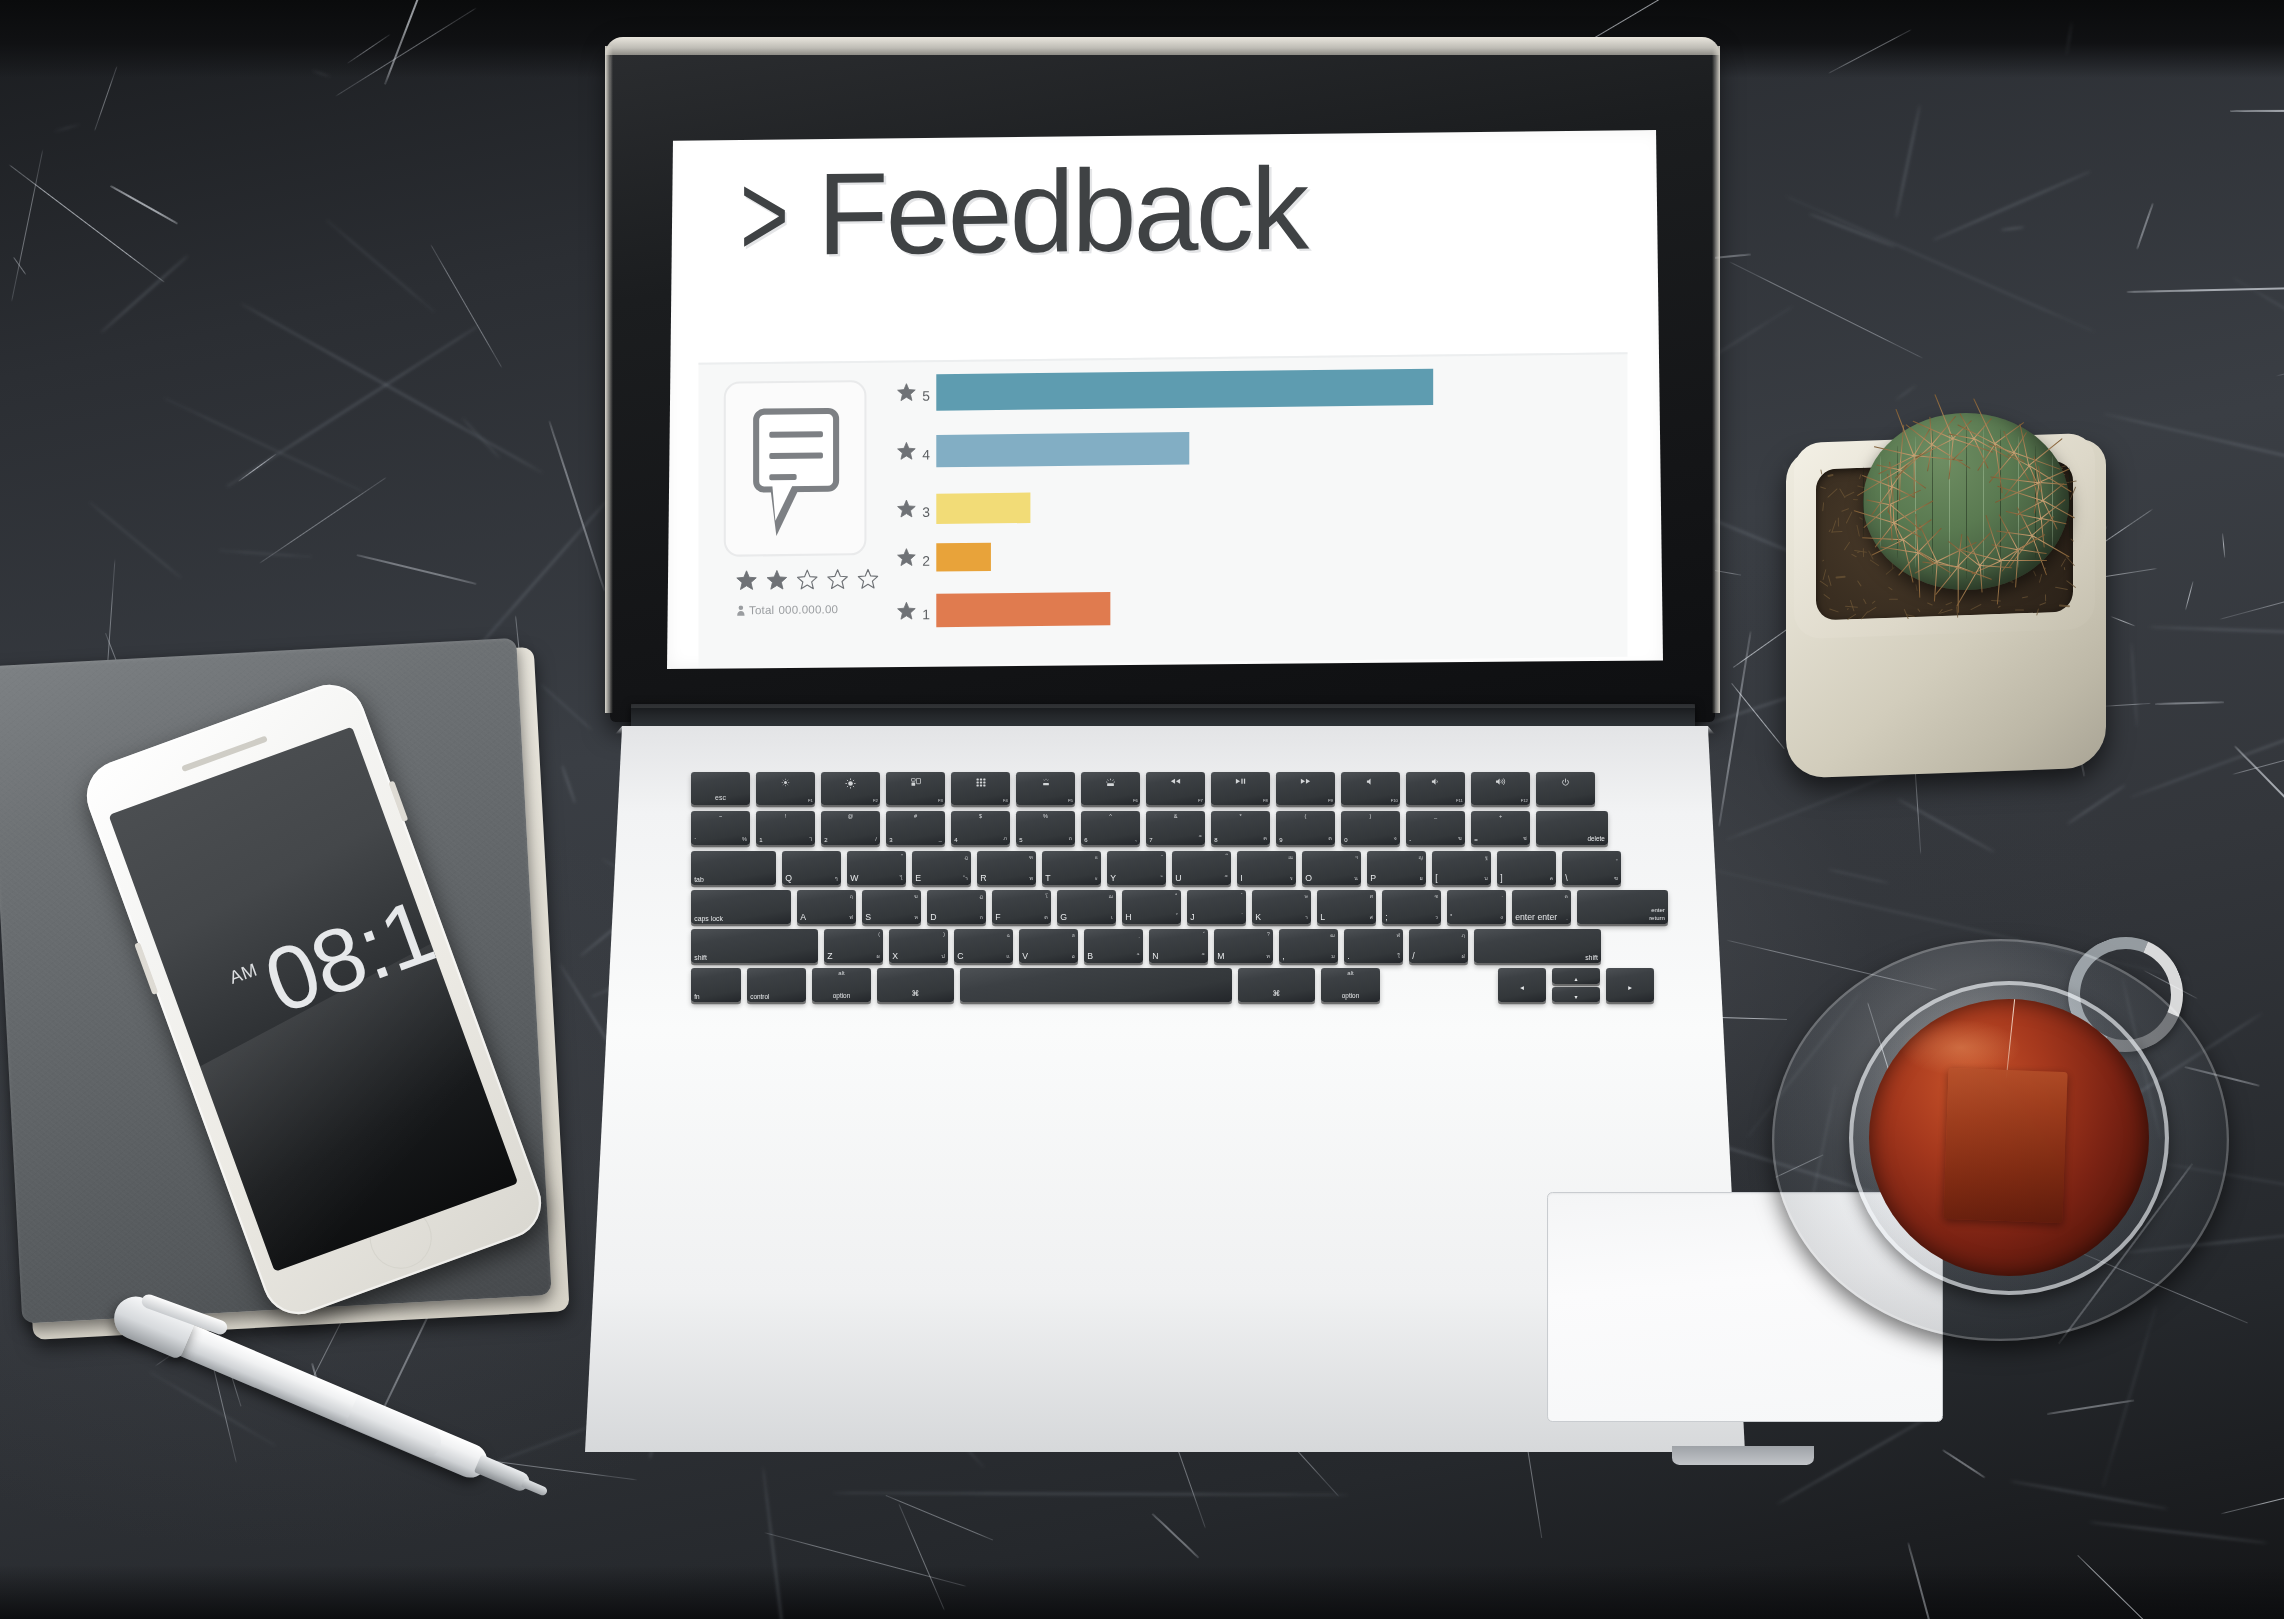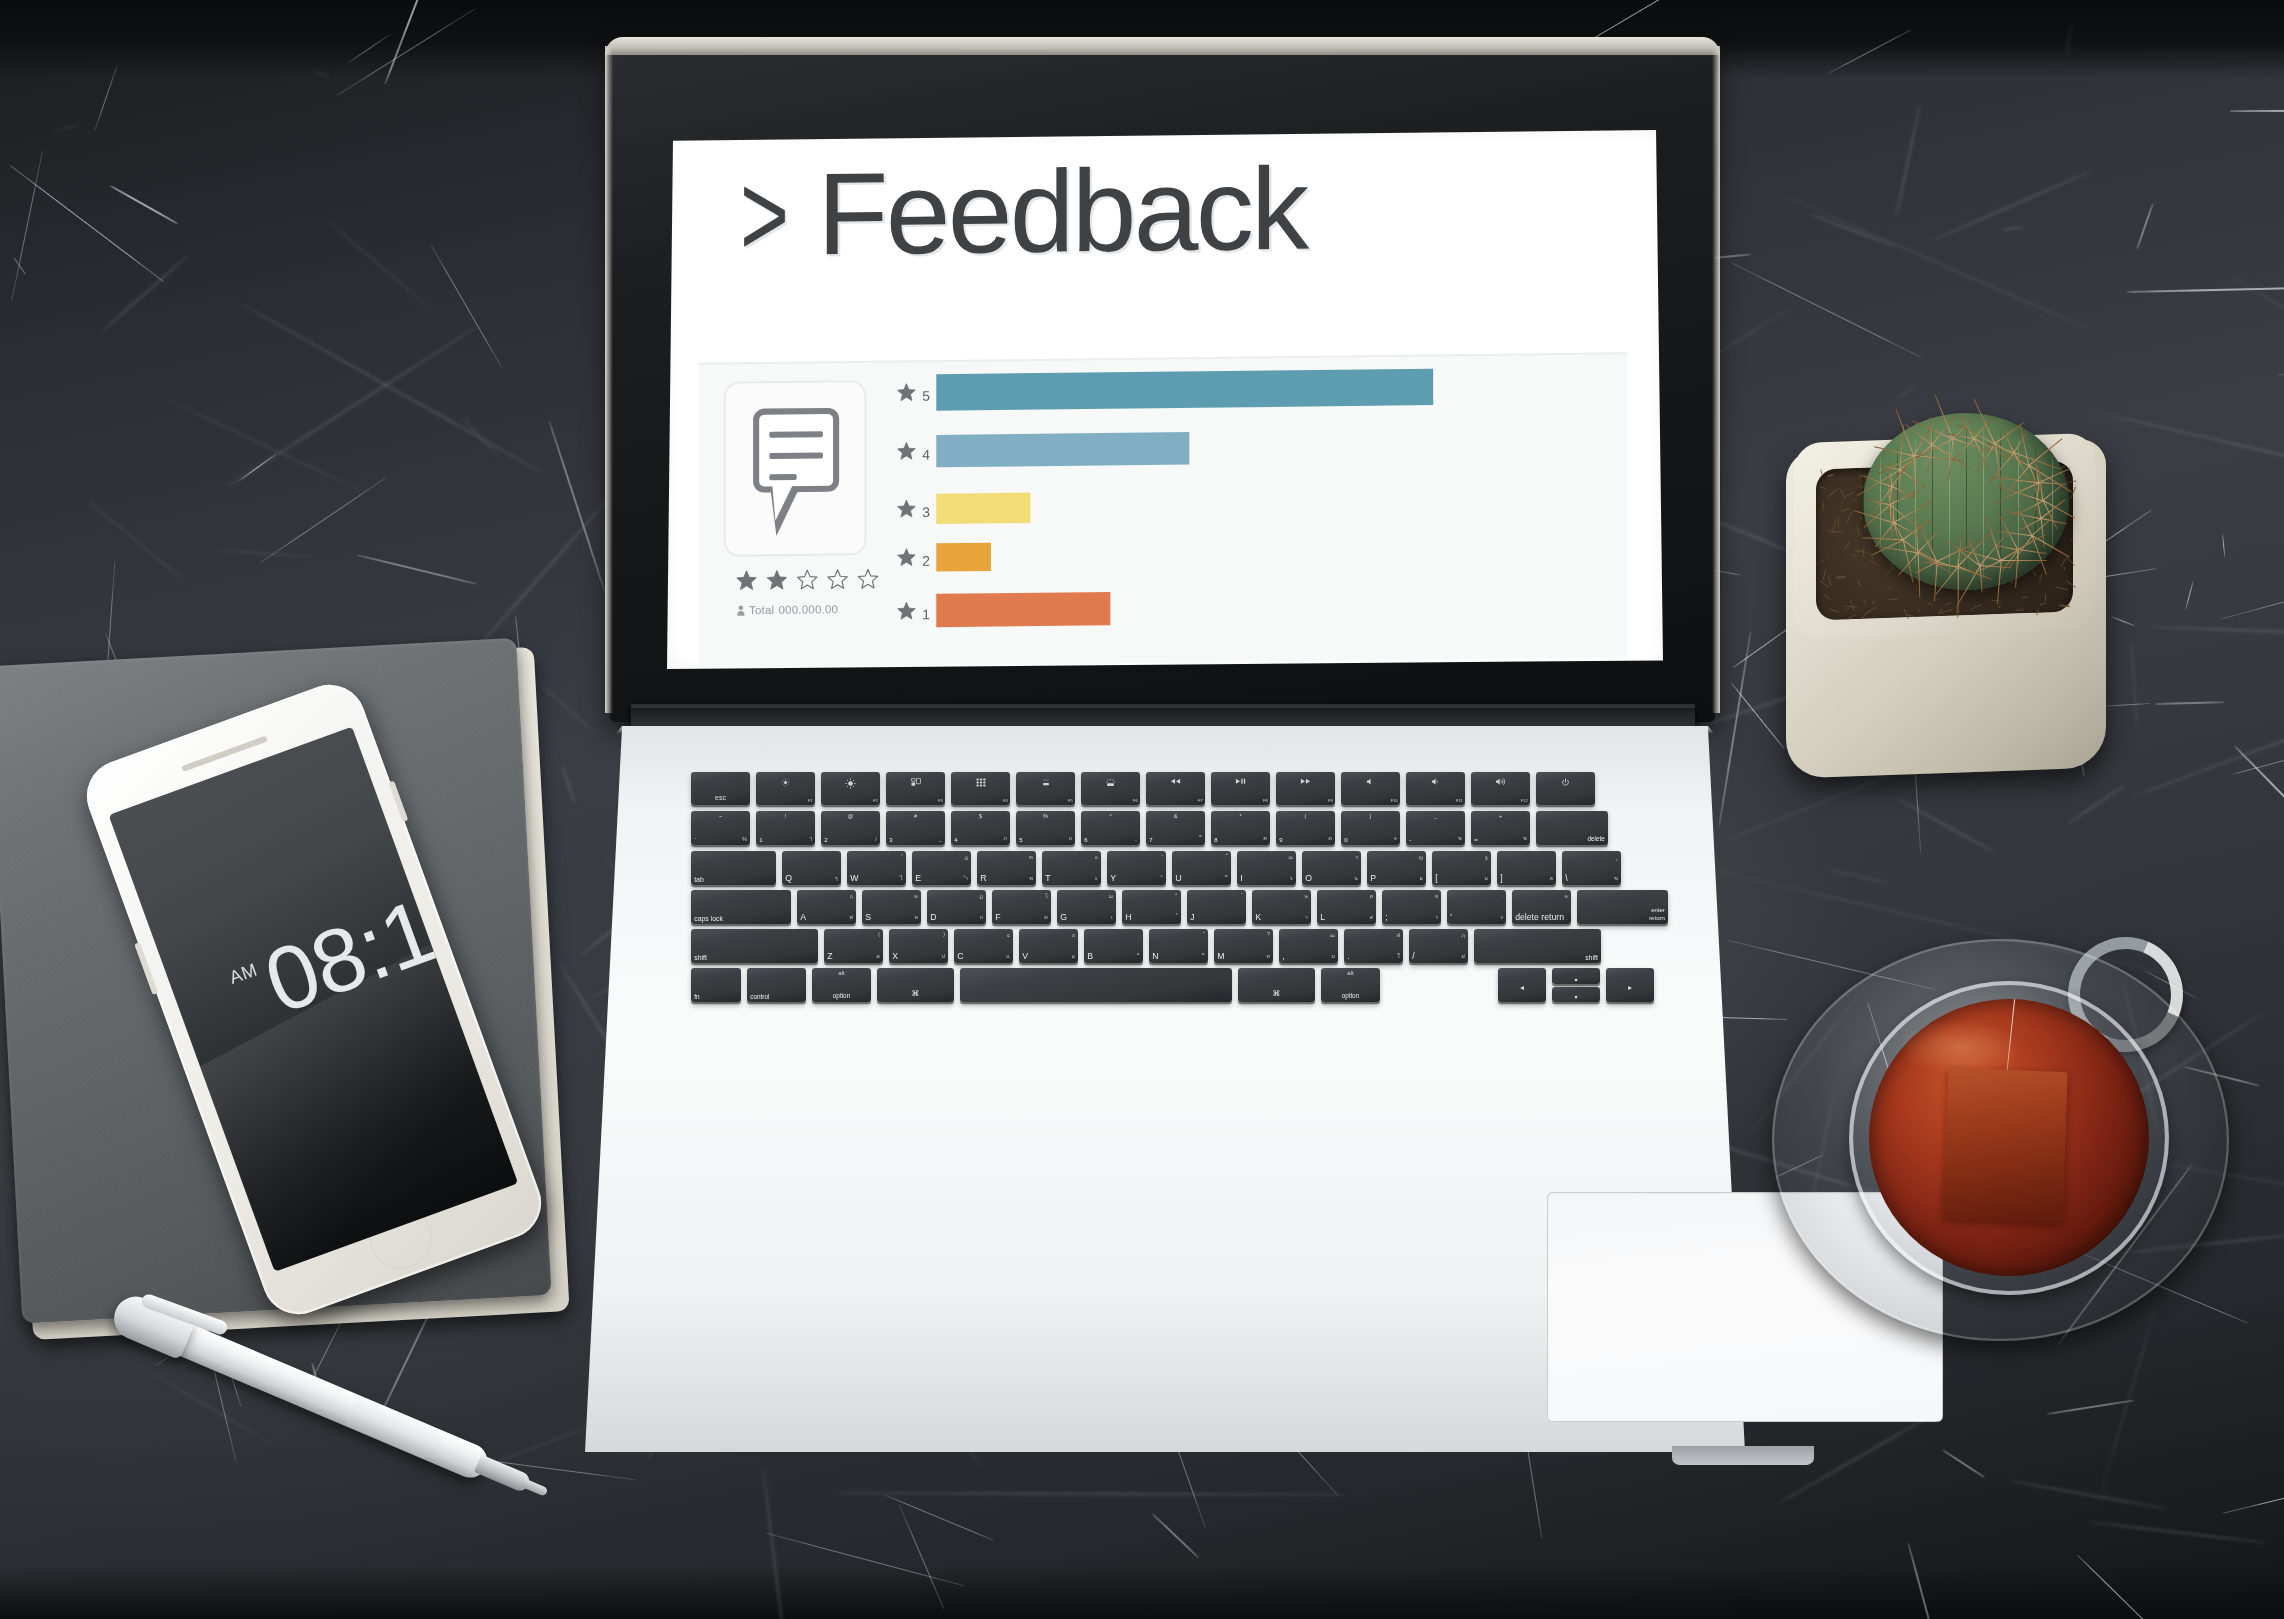--- a/index.html
+++ b/index.html
@@ -935,21 +935,21 @@
             <span class="kleft" style="font-size:8.7px;">;</span>
             <span class="kthai">ว</span>
             <span class="kthai-t">ซ</span>
           </div>
           <div class="key" style="width:59px;height:34px;">
             <span class="kleft" style="font-size:8.7px;">'</span>
             <span class="kthai">ง</span>
             <span class="kthai-t">.</span>
           </div>
           <div class="key" style="width:59px;height:34px;">
-            <span class="kleft" style="font-size:8.7px;">delete return</span>
+            <span class="kleft" style="font-size:8.7px;">enter enter</span>
             <span class="kthai">.</span>
             <span class="kthai-t">ฅ</span>
           </div>
           <div class="key" style="width:91px;height:34px;">
             <span class="kright" style="bottom:11px;font-size:6px;">enter</span>
             <span class="kright" style="bottom:2.7px;font-size:6px;">return</span>
           </div>
         </div>
         <div class="krow" style="left:0;top:157px;gap:6px;">
           <div class="key" style="width:127px;height:34px;">

